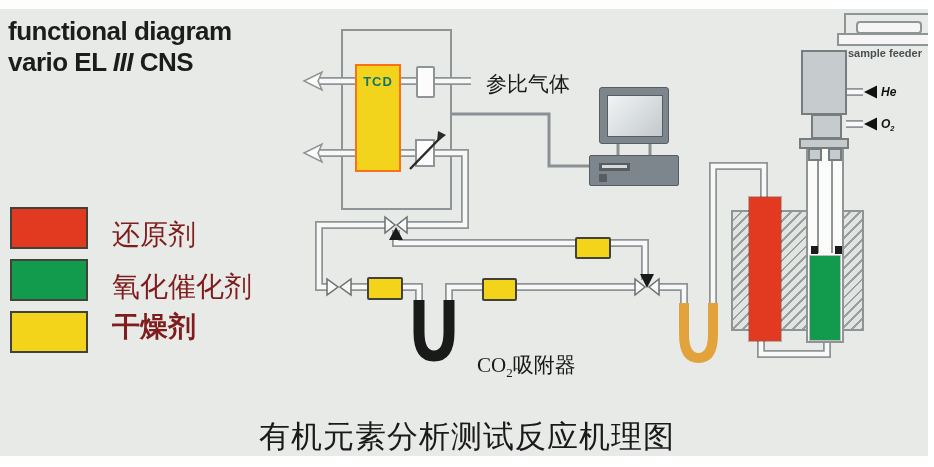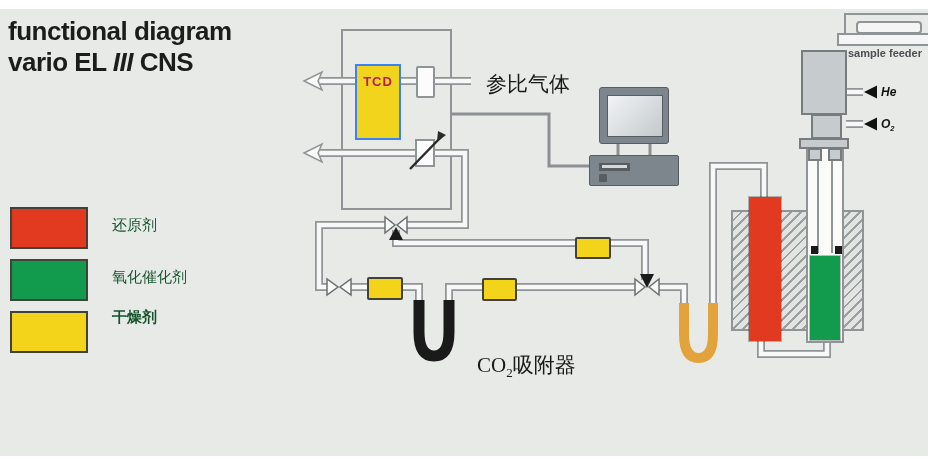--- a/index.html
+++ b/index.html
@@ -7,31 +7,31 @@
          font-family:"Liberation Sans",sans-serif;}
   .abs{position:absolute;}
   
   .strip{background:#FFFFFF;z-index:6;}
   
   #title{left:8px;top:16px;z-index:4;color:#1C1C1C;font-weight:bold;
          font-size:26px;line-height:31px;letter-spacing:-0.5px;}
   
   .swatch{width:74px;height:38px;border:2.5px solid #42423A;z-index:4;}
   .legend-label{z-index:4;font-family:"Liberation Serif","DejaVu Serif",serif;
-                font-size:15px;color:#14532d;}
+                font-size:28px;color:#7f1d1d;}
   
   #enclosure{left:341px;top:29px;width:107px;height:177px;border:2px solid #8F9496;z-index:1;}
   #furnace{left:731px;top:210px;width:129px;height:117px;border:2px solid #8F9496;z-index:1;
            background:repeating-linear-gradient(135deg,#E2E4E1 0 5px,#9AA09F 5px 7px);}
   
   #pipes{left:0;top:0;z-index:2;pointer-events:none;}
   
   .comp{z-index:3;}
-  #tcd{left:355px;top:64px;width:46px;height:76px;border:2px solid #3b82f6;
-       color:#be185d;font-weight:bold;font-size:13px;text-align:center;padding-top:8px;
+  #tcd{left:355px;top:64px;width:46px;height:108px;border:2px solid #f97316;
+       color:#0f766e;font-weight:bold;font-size:13px;text-align:center;padding-top:8px;
        box-sizing:border-box;letter-spacing:1px;}
   #connector{left:416px;top:66px;width:15px;height:28px;background:#FCFCFC;
              border:2px solid #8F9496;border-radius:2px;}
   .cartridge{border:2px solid #42423A;border-radius:2px;}
   #cart1{left:367px;top:277px;width:32px;height:19px;}
   #cart2{left:482px;top:278px;width:31px;height:19px;}
   #cart3{left:575px;top:237px;width:32px;height:18px;}
   
   #comb-tube{left:806px;top:147px;width:38px;height:196px;background:#FBFBFA;
              border:2px solid #8F9496;box-sizing:border-box;}
@@ -196,14 +196,15 @@
   </div>
   <div class="abs comp" id="case">
     <div id="slot">
         <div id="slot-bar"></div>
       </div>
     <div id="pwr"></div>
   </div>
 
   <div class="abs cjk" id="ref-gas">参比气体</div>
   <div class="abs cjk" id="co2-label"><span>CO</span><sub>2</sub><span>吸附器</span></div>
+  <div class="abs cjk" id="caption">有机元素分析测试反应机理图</div>
 
 </div>
 
 </body></html>

